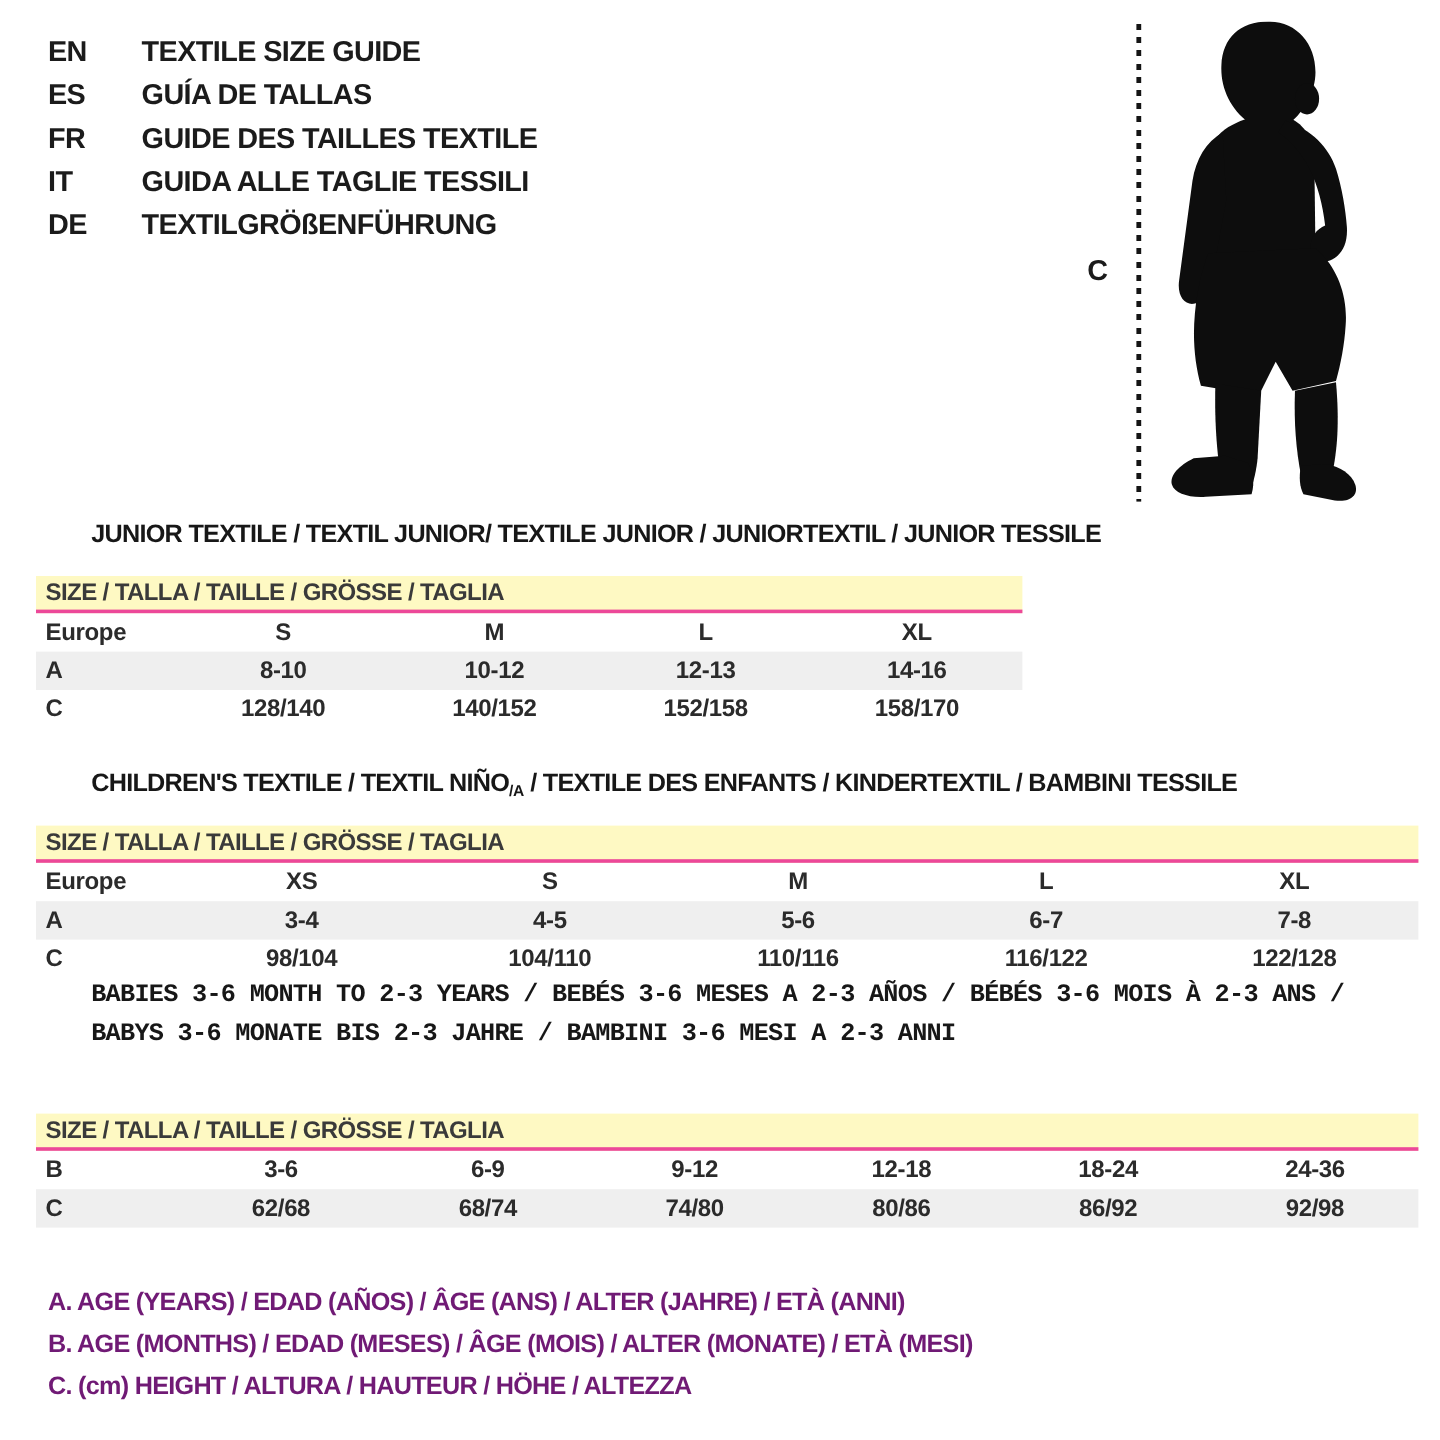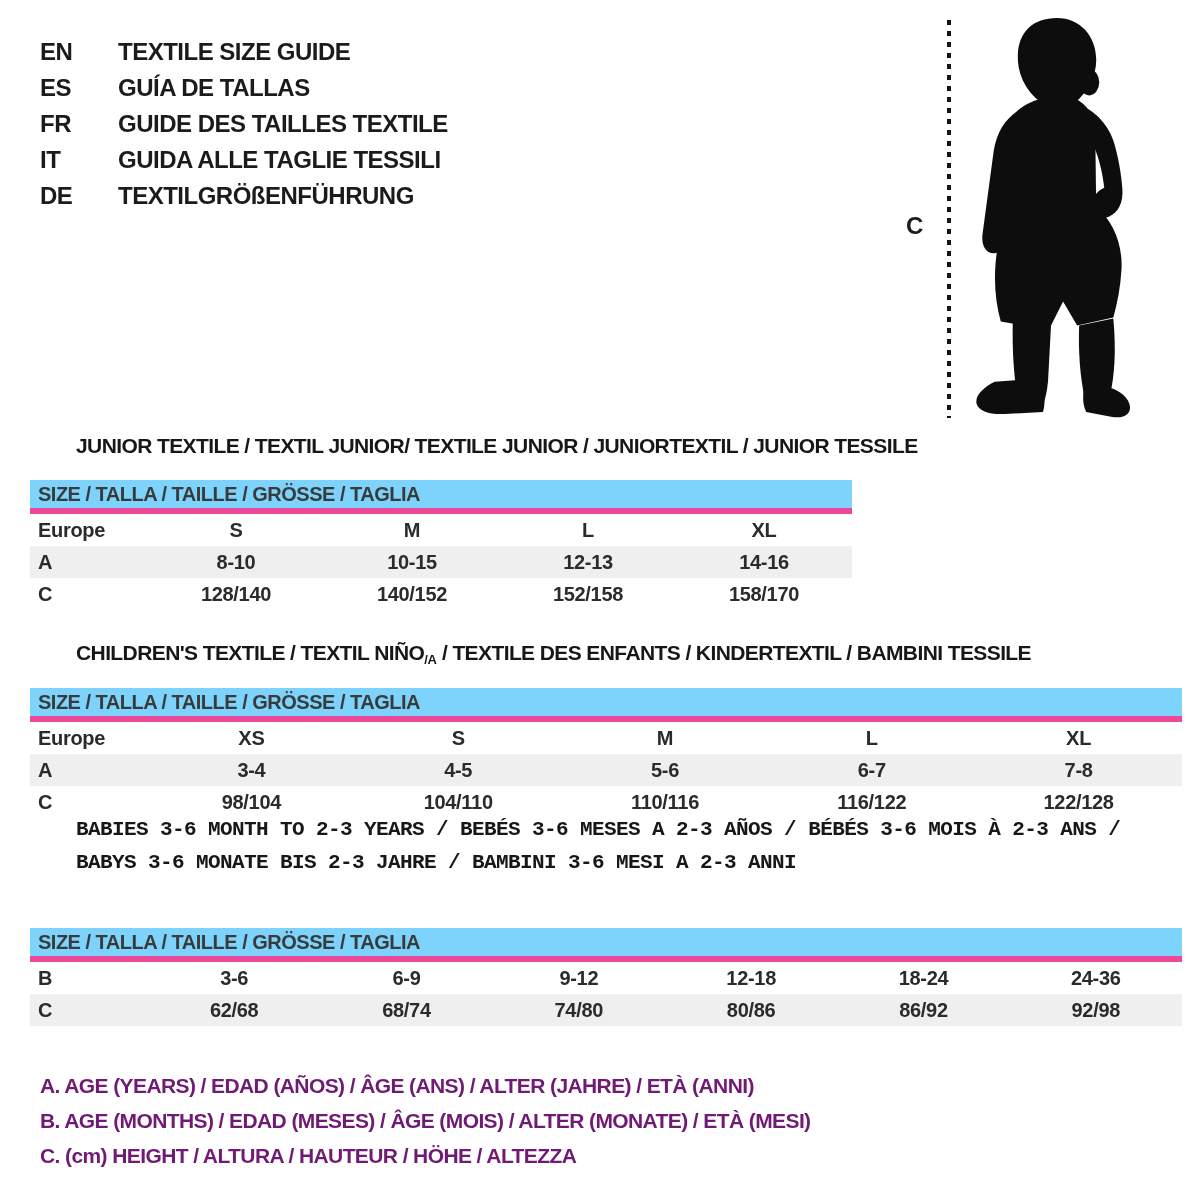--- a/index.html
+++ b/index.html
@@ -9,21 +9,21 @@
     height: 1200px;
     background: #ffffff;
     font-family: "Liberation Sans", "DejaVu Sans", sans-serif;
     color: #1b1b1b;
     overflow: hidden;
   }
 
   
   .lang-list { position: absolute; left: 40px; top: 30px; }
   .lang-row {
-    display: flex; align-items: flex-end; height: 36px;
+    display: flex; align-items: flex-start; height: 36px;
     font-weight: 700; font-size: 24px; letter-spacing: -0.5px;
     white-space: nowrap;
   }
   .lang-code { width: 78px; flex: 0 0 78px; }
 
   
   .measure-line {
     position: absolute; left: 947px; top: 20px; width: 4px; height: 398px;
     background: repeating-linear-gradient(180deg, #141414 0 5px, transparent 5px 11px);
   }
@@ -45,22 +45,22 @@
   .subscript  { font-size: 13px; vertical-align: -4px; letter-spacing: -0.3px; }
 
   
   .size-table { position: absolute; left: 30px; }
   .t-junior   { top: 480px; width: 822px;  }
   .t-children { top: 688px; width: 1152px; }
   .t-babies   { top: 928px; width: 1152px; }
 
   .size-head {
     height: 28px; line-height: 28px;
-    background: #7dd3fc;
-    border-bottom: 6px solid #ec4899;
+    background: #fef9c3;
+    border-bottom: 3px solid #ec4899;
     padding-left: 8px;
     font-weight: 700; font-size: 20px; letter-spacing: -0.5px;
     color: #3a3a3a;
   }
   .trow { display: flex; align-items: center; height: 32px; font-size: 20px; color: #2b2b2b; font-weight: bold; }
   .trow.shaded { background: #efefef; }
   .cell { flex: 1 1 0; text-align: center; letter-spacing: -0.3px; white-space: nowrap; }
   .cell.label { flex: 0 0 110px; text-align: left; padding-left: 8px; }
 
   
@@ -122,21 +122,21 @@
     <div class="trow">
       <span class="cell label">Europe</span>
       <span class="cell">S</span>
       <span class="cell">M</span>
       <span class="cell">L</span>
       <span class="cell">XL</span>
     </div>
     <div class="trow shaded">
       <span class="cell label">A</span>
       <span class="cell">8-10</span>
-      <span class="cell">10-15</span>
+      <span class="cell">10-12</span>
       <span class="cell">12-13</span>
       <span class="cell">14-16</span>
     </div>
     <div class="trow">
       <span class="cell label">C</span>
       <span class="cell">128/140</span>
       <span class="cell">140/152</span>
       <span class="cell">152/158</span>
       <span class="cell">158/170</span>
     </div>

